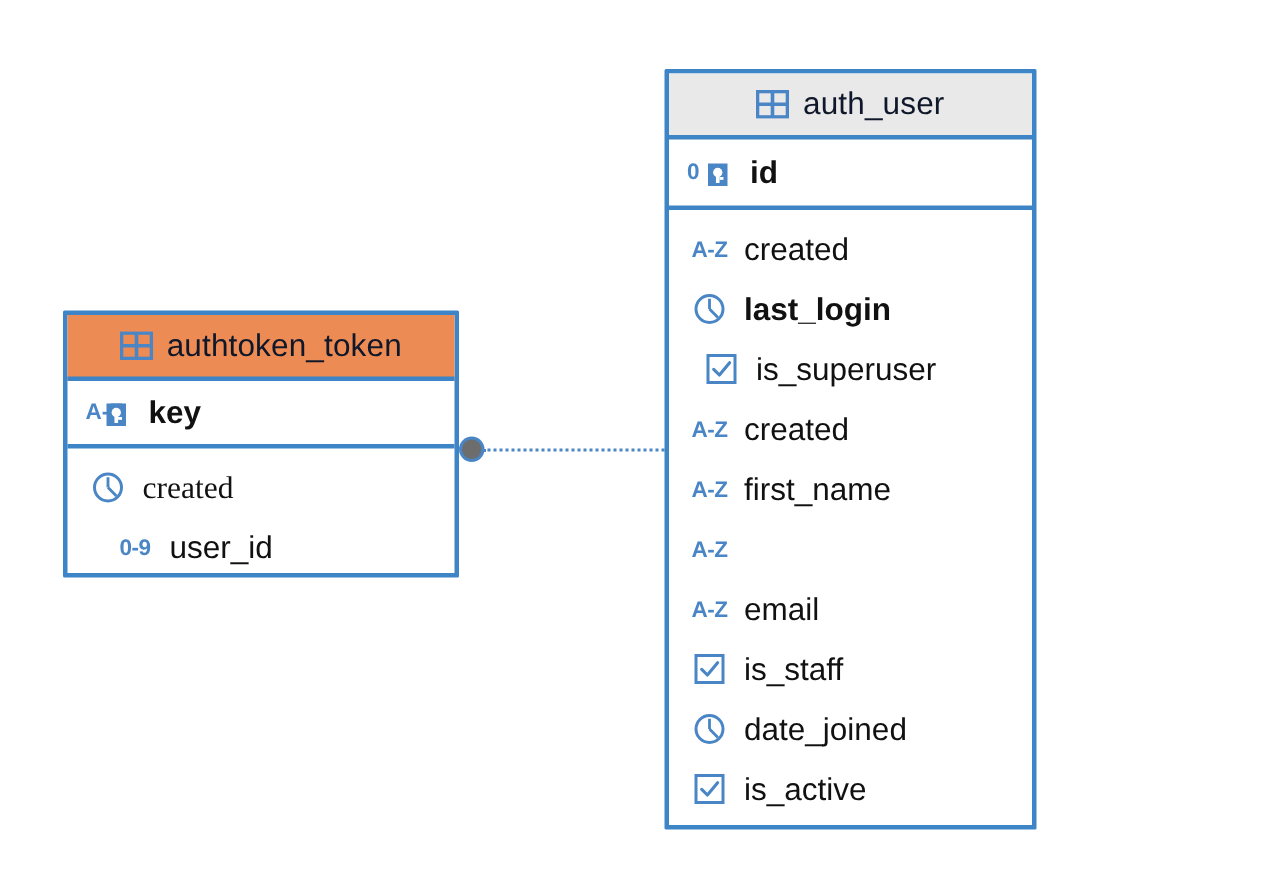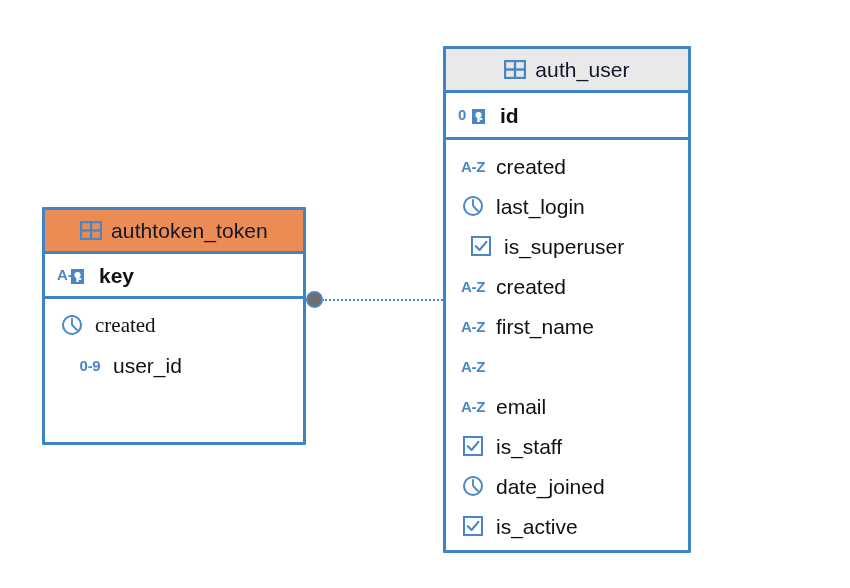--- a/index.html
+++ b/index.html
@@ -128,21 +128,21 @@
   }
 </style>
 </head>
 <body>
 
 <div id="canvas">
 
   <div class="rel-line" style="left:322px; top:299px; width:125px;"></div>
   <div class="rel-dot" style="left:306px; top:291px;"></div>
 
-  <div class="entity" style="left:42px; top:207px; width:264px; height:238px;">
+  <div class="entity" style="left:42px; top:207px; width:264px; height:178px;">
 
     <div class="entity-header orange">
       <span class="icon">
         <svg width="22" height="19" viewBox="0 0 22 19">
           <rect x="1" y="1" width="20" height="17" fill="none" stroke="#4a86c5" stroke-width="2.4"></rect>
           <line x1="11" y1="1" x2="11" y2="18" stroke="#4a86c5" stroke-width="2.4"></line>
           <line x1="1" y1="9.5" x2="21" y2="9.5" stroke="#4a86c5" stroke-width="2.4"></line>
         </svg>
       </span>
       <span>authtoken_token</span>
@@ -210,21 +210,21 @@
       </div>
     </div>
 
     <div class="field-list">
 
       <div class="field" style="height:40px;">
         <span class="icon icon-az">A-Z</span>
         <span class="fname">created</span>
       </div>
 
-      <div class="field" style="height:40px;">
+      <div class="field" style="height:40px;font-weight:bold;">
         <span class="icon" style="width:30px;">
           <svg width="22" height="22" viewBox="0 0 22 22">
             <circle cx="11" cy="11" r="9" fill="none" stroke="#4a86c5" stroke-width="2"></circle>
             <line x1="11" y1="11" x2="11" y2="4.2" stroke="#4a86c5" stroke-width="1.9"></line>
             <line x1="11" y1="11" x2="16.6" y2="16.6" stroke="#4a86c5" stroke-width="1.9"></line>
           </svg>
         </span>
         <span class="fname">last_login</span>
       </div>
 

